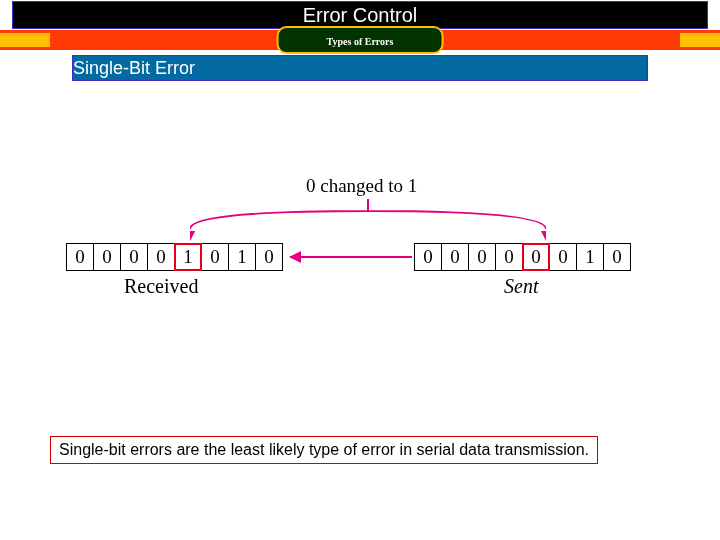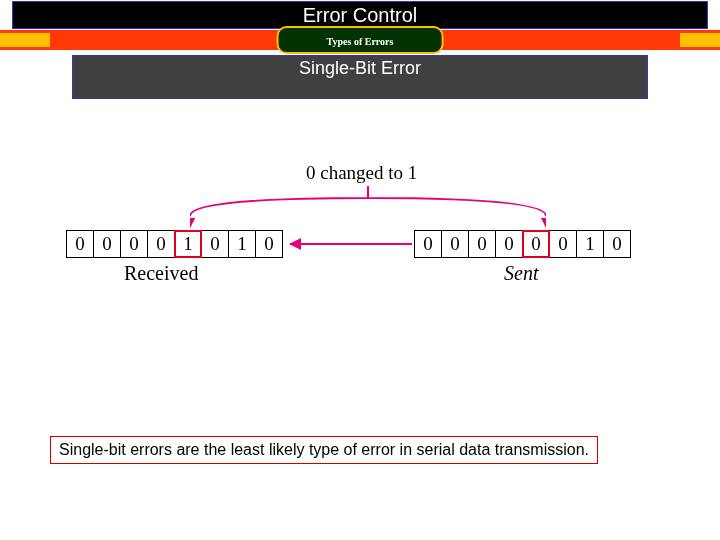--- a/index.html
+++ b/index.html
@@ -75,38 +75,37 @@
     font-family: "Times New Roman", Times, serif;
     white-space: nowrap;
   }
 
   
   .section-bar {
     position: absolute;
     left: 72px;
     right: 72px;
     top: 55px;
-    height: 44px;
-    background: #404040;
+    height: 26px;
+    background: #0369a1;
     border: 1px solid #3b2fbd;
     box-sizing: border-box;
-    text-align: center;
   }
   .section-bar span {
     color: #fff;
     font-size: 18px;
     line-height: 24px;
     display: inline-block;
   }
 
   
   .diagram {
     position: absolute;
     left: 52px;
-    top: 162px;
+    top: 175px;
     width: 620px;
     height: 150px;
   }
   .change-label {
     position: absolute;
     left: 254px;
     top: 0px;
     font-family: "Times New Roman", Times, serif;
     font-size: 19px;
     color: #000;

